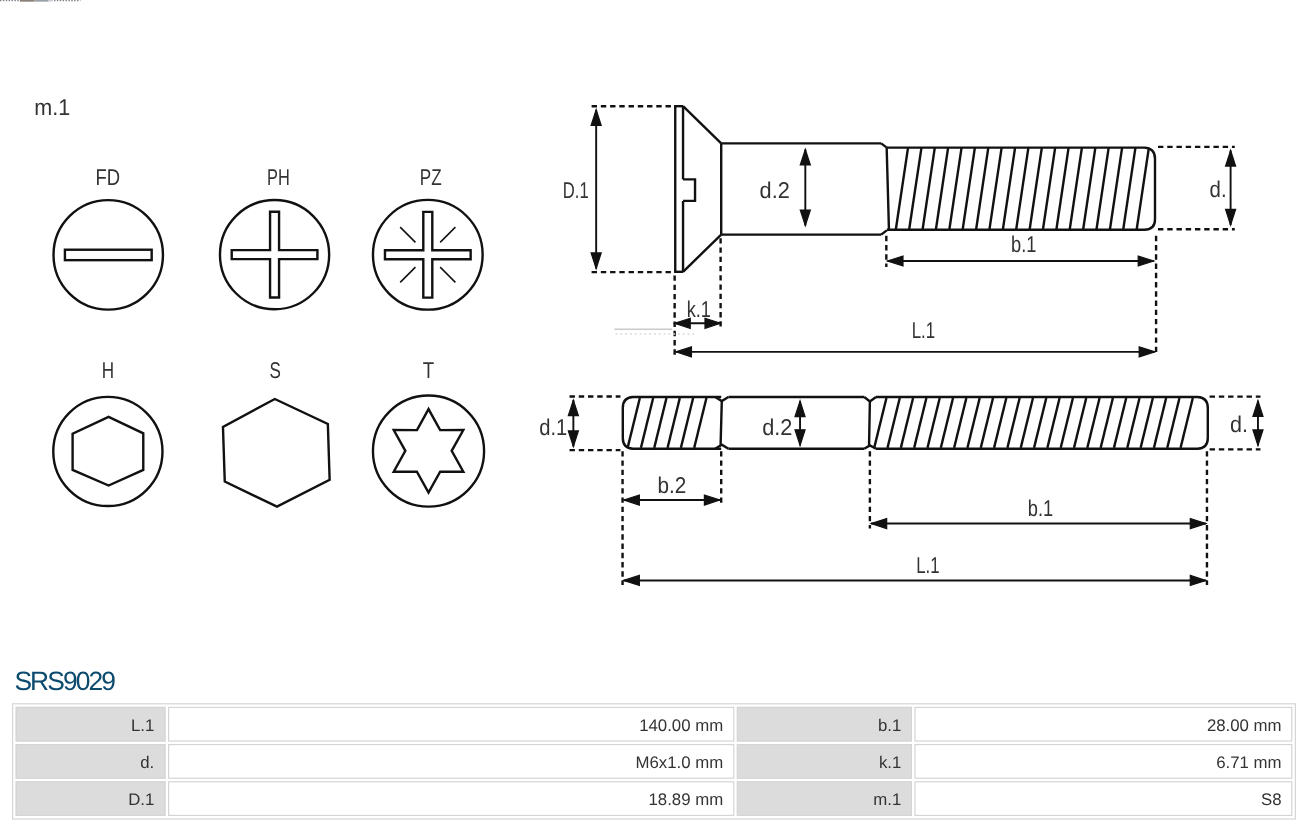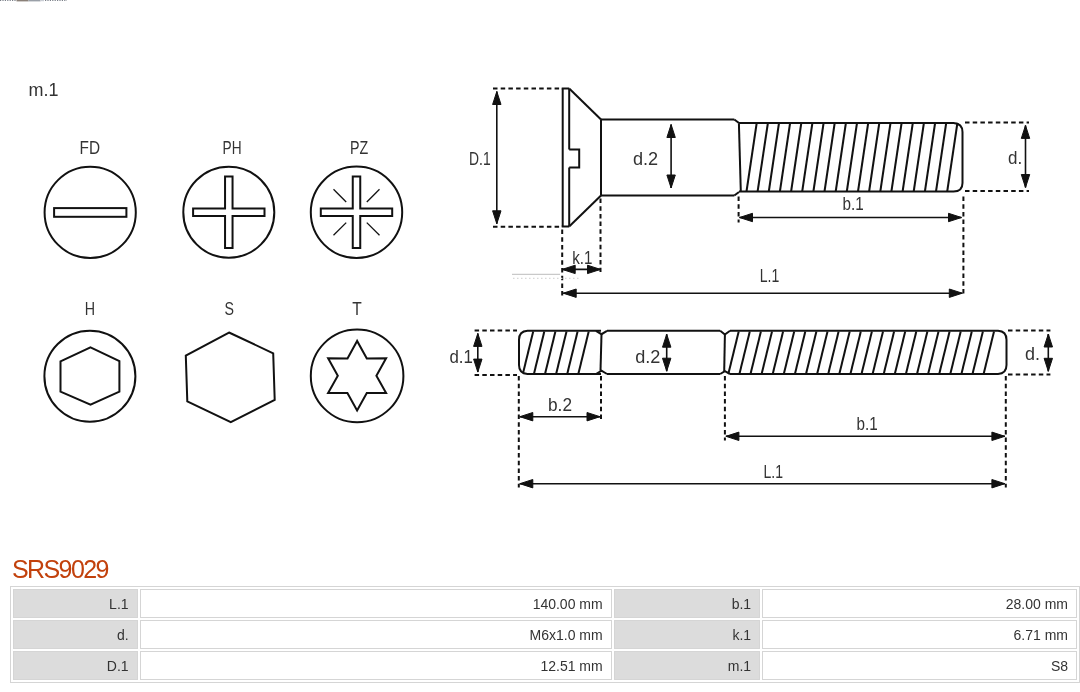--- a/index.html
+++ b/index.html
@@ -1,22 +1,22 @@
 <!DOCTYPE html>
 <html><head>
 <meta charset="utf-8">
 <style>
   * { margin:0; padding:0; box-sizing:border-box; }
   html,body { width:1080px; height:692px; background:#fff;
     font-family:"Liberation Sans", sans-serif; position:relative; overflow:hidden; }
   svg text { font-family:"Liberation Sans", sans-serif; }
   #sliver { position:absolute; left:0; top:0; height:2px; width:90px; }
   #sliver svg { display:block; }
-  #code { position:absolute; left:12px; top:555px; font-size:25px;
-    letter-spacing:-1.6px; color:#c2410c; }
+  #code { position:absolute; left:12px; top:555px; font-size:22px;
+    letter-spacing:-1.6px; color:#0c4a6e; }
   #tbl { position:absolute; left:10px; top:586px; border-collapse:separate;
     border-spacing:2px; border:1px solid #d5d5d5; }
   #tbl td { border:1px solid #d5d5d5; font-size:14px; color:#333;
     text-align:right; padding:5px 8px 5px 8px; height:29px; white-space:nowrap; }
   #tbl td.l { background:#dcdcdc; }
   .c1 { width:125px; } .c2 { width:474px; } .c3 { width:147px; } .c4 { width:316px; }
 </style>
 </head>
 <body>
 <div id="sliver">
@@ -202,18 +202,18 @@
         <td class="v c4">28.00 mm</td>
       </tr>
 <tr>
         <td class="l c1">d.</td>
         <td class="v c2">M6x1.0 mm</td>
         <td class="l c3">k.1</td>
         <td class="v c4">6.71 mm</td>
       </tr>
 <tr>
         <td class="l c1">D.1</td>
-        <td class="v c2">12.51 mm</td>
+        <td class="v c2">18.89 mm</td>
         <td class="l c3">m.1</td>
         <td class="v c4">S8</td>
       </tr>
 </tbody>
   </table>
 
 </body></html>

